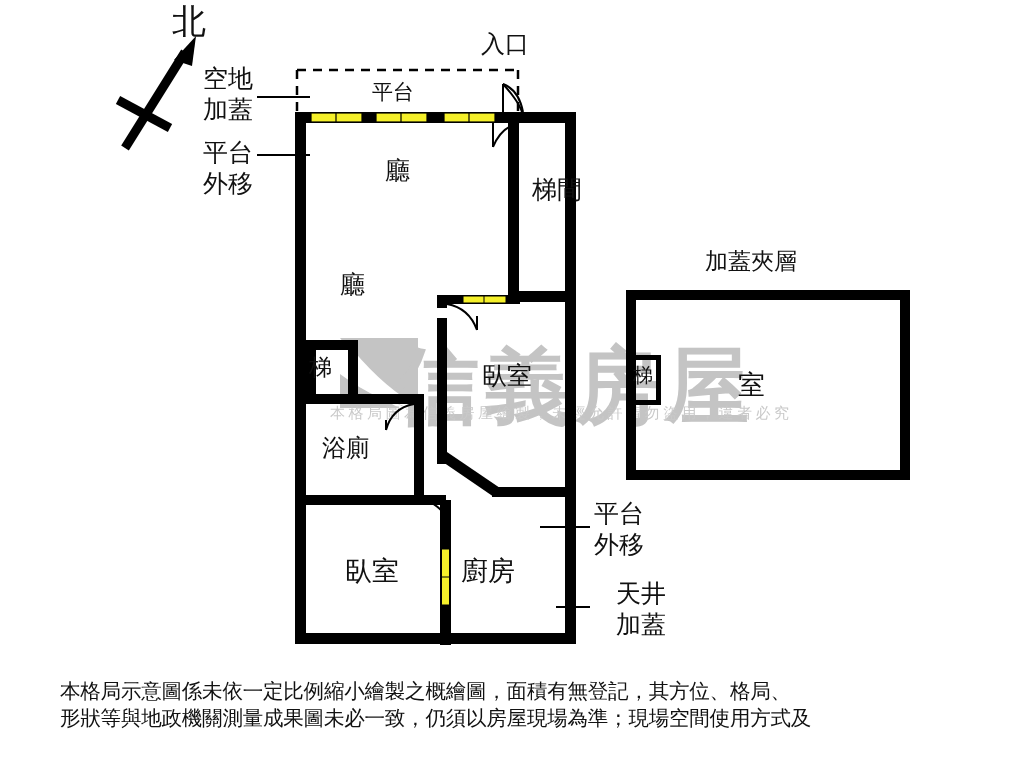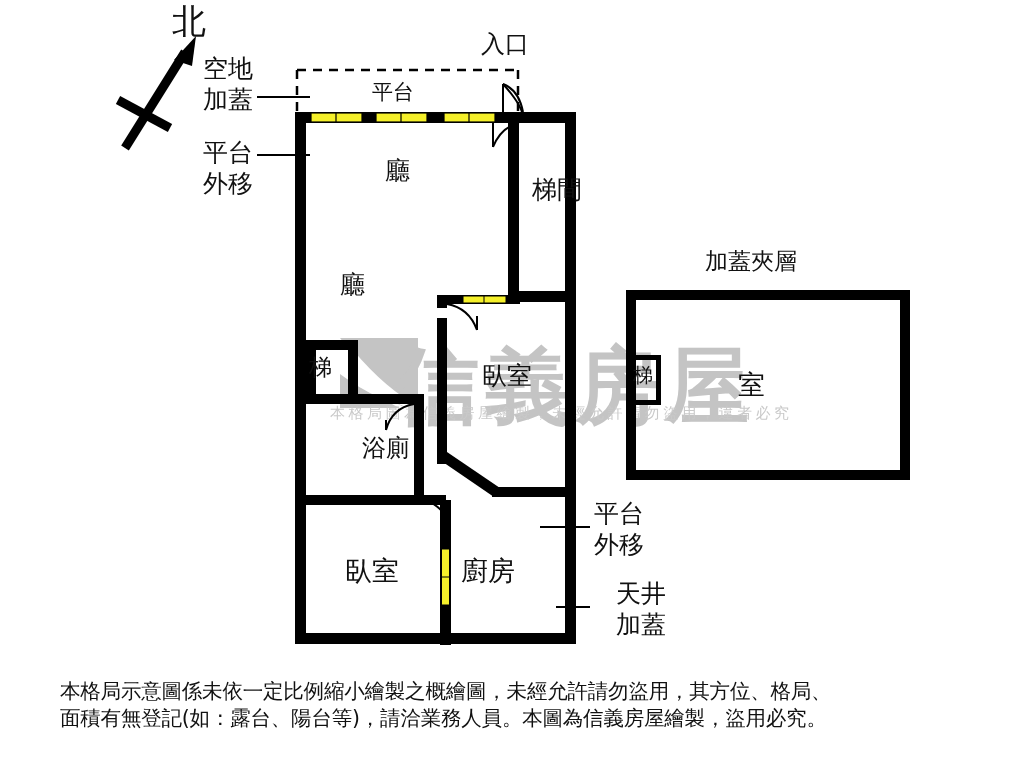--- a/index.html
+++ b/index.html
@@ -178,21 +178,21 @@
     <rect x="629" y="355" width="32" height="5"></rect>
     <rect x="629" y="355" width="5" height="50"></rect>
     <rect x="656" y="355" width="5" height="50"></rect>
     <rect x="629" y="400" width="32" height="5"></rect>
   </g>
 
 </svg>
 
 <div class="lbl cjk" style="left:172px;top:4px;font-size:34px;">北</div>
 
-<div class="ann cjk" style="left:203px;top:53px;text-align:center;">
+<div class="ann cjk" style="left:203px;top:63px;text-align:center;">
   <div>空地</div>
   <div>加蓋</div>
 </div>
 
 <div class="ann cjk" style="left:203px;top:137px;">
   <div>平台</div>
   <div>外移</div>
 </div>
 
 <div class="lbl cjk" style="left:481px;top:32px;font-size:24px;">入口</div>
@@ -214,28 +214,28 @@
 <div class="room cjk" style="left:385px;top:158px;">廳</div>
 
 <div class="room cjk" style="left:340px;top:272px;">廳</div>
 
 <div class="room cjk v" style="left:532px;top:172px;font-size:25px;line-height:36px;">
   <div style="word-break:break-all;width:25px;">梯間</div>
 </div>
 
 <div class="room cjk" style="left:309px;top:354px;font-size:23px;">梯</div>
 
-<div class="room cjk" style="left:322px;top:435px;font-size:24px;margin-left:40px;">浴廁</div>
+<div class="room cjk" style="left:322px;top:435px;font-size:24px;">浴廁</div>
 
 <div class="room cjk" style="left:482px;top:363px;">臥室</div>
 
 <div class="room cjk" style="left:345px;top:558px;font-size:27px;">臥室</div>
 
 <div class="room cjk" style="left:461px;top:558px;font-size:27px;">廚房</div>
 
 <div class="room cjk" style="left:738px;top:372px;font-size:27px;">室</div>
 
 <div class="room cjk" style="left:633px;top:362px;font-size:20px;">梯</div>
 
 <div id="disclaimer">
-  <div>本格局示意圖係未依一定比例縮小繪製之概繪圖，未經允許請勿盜用，其方位、格局、</div>
-  <div>面積有無登記(如：露台、陽台等)，請洽業務人員。本圖為信義房屋繪製，盜用必究。</div>
+  <div>本格局示意圖係未依一定比例縮小繪製之概繪圖，面積有無登記，其方位、格局、</div>
+  <div>形狀等與地政機關測量成果圖未必一致，仍須以房屋現場為準；現場空間使用方式及</div>
 </div>
 
 </body></html>

